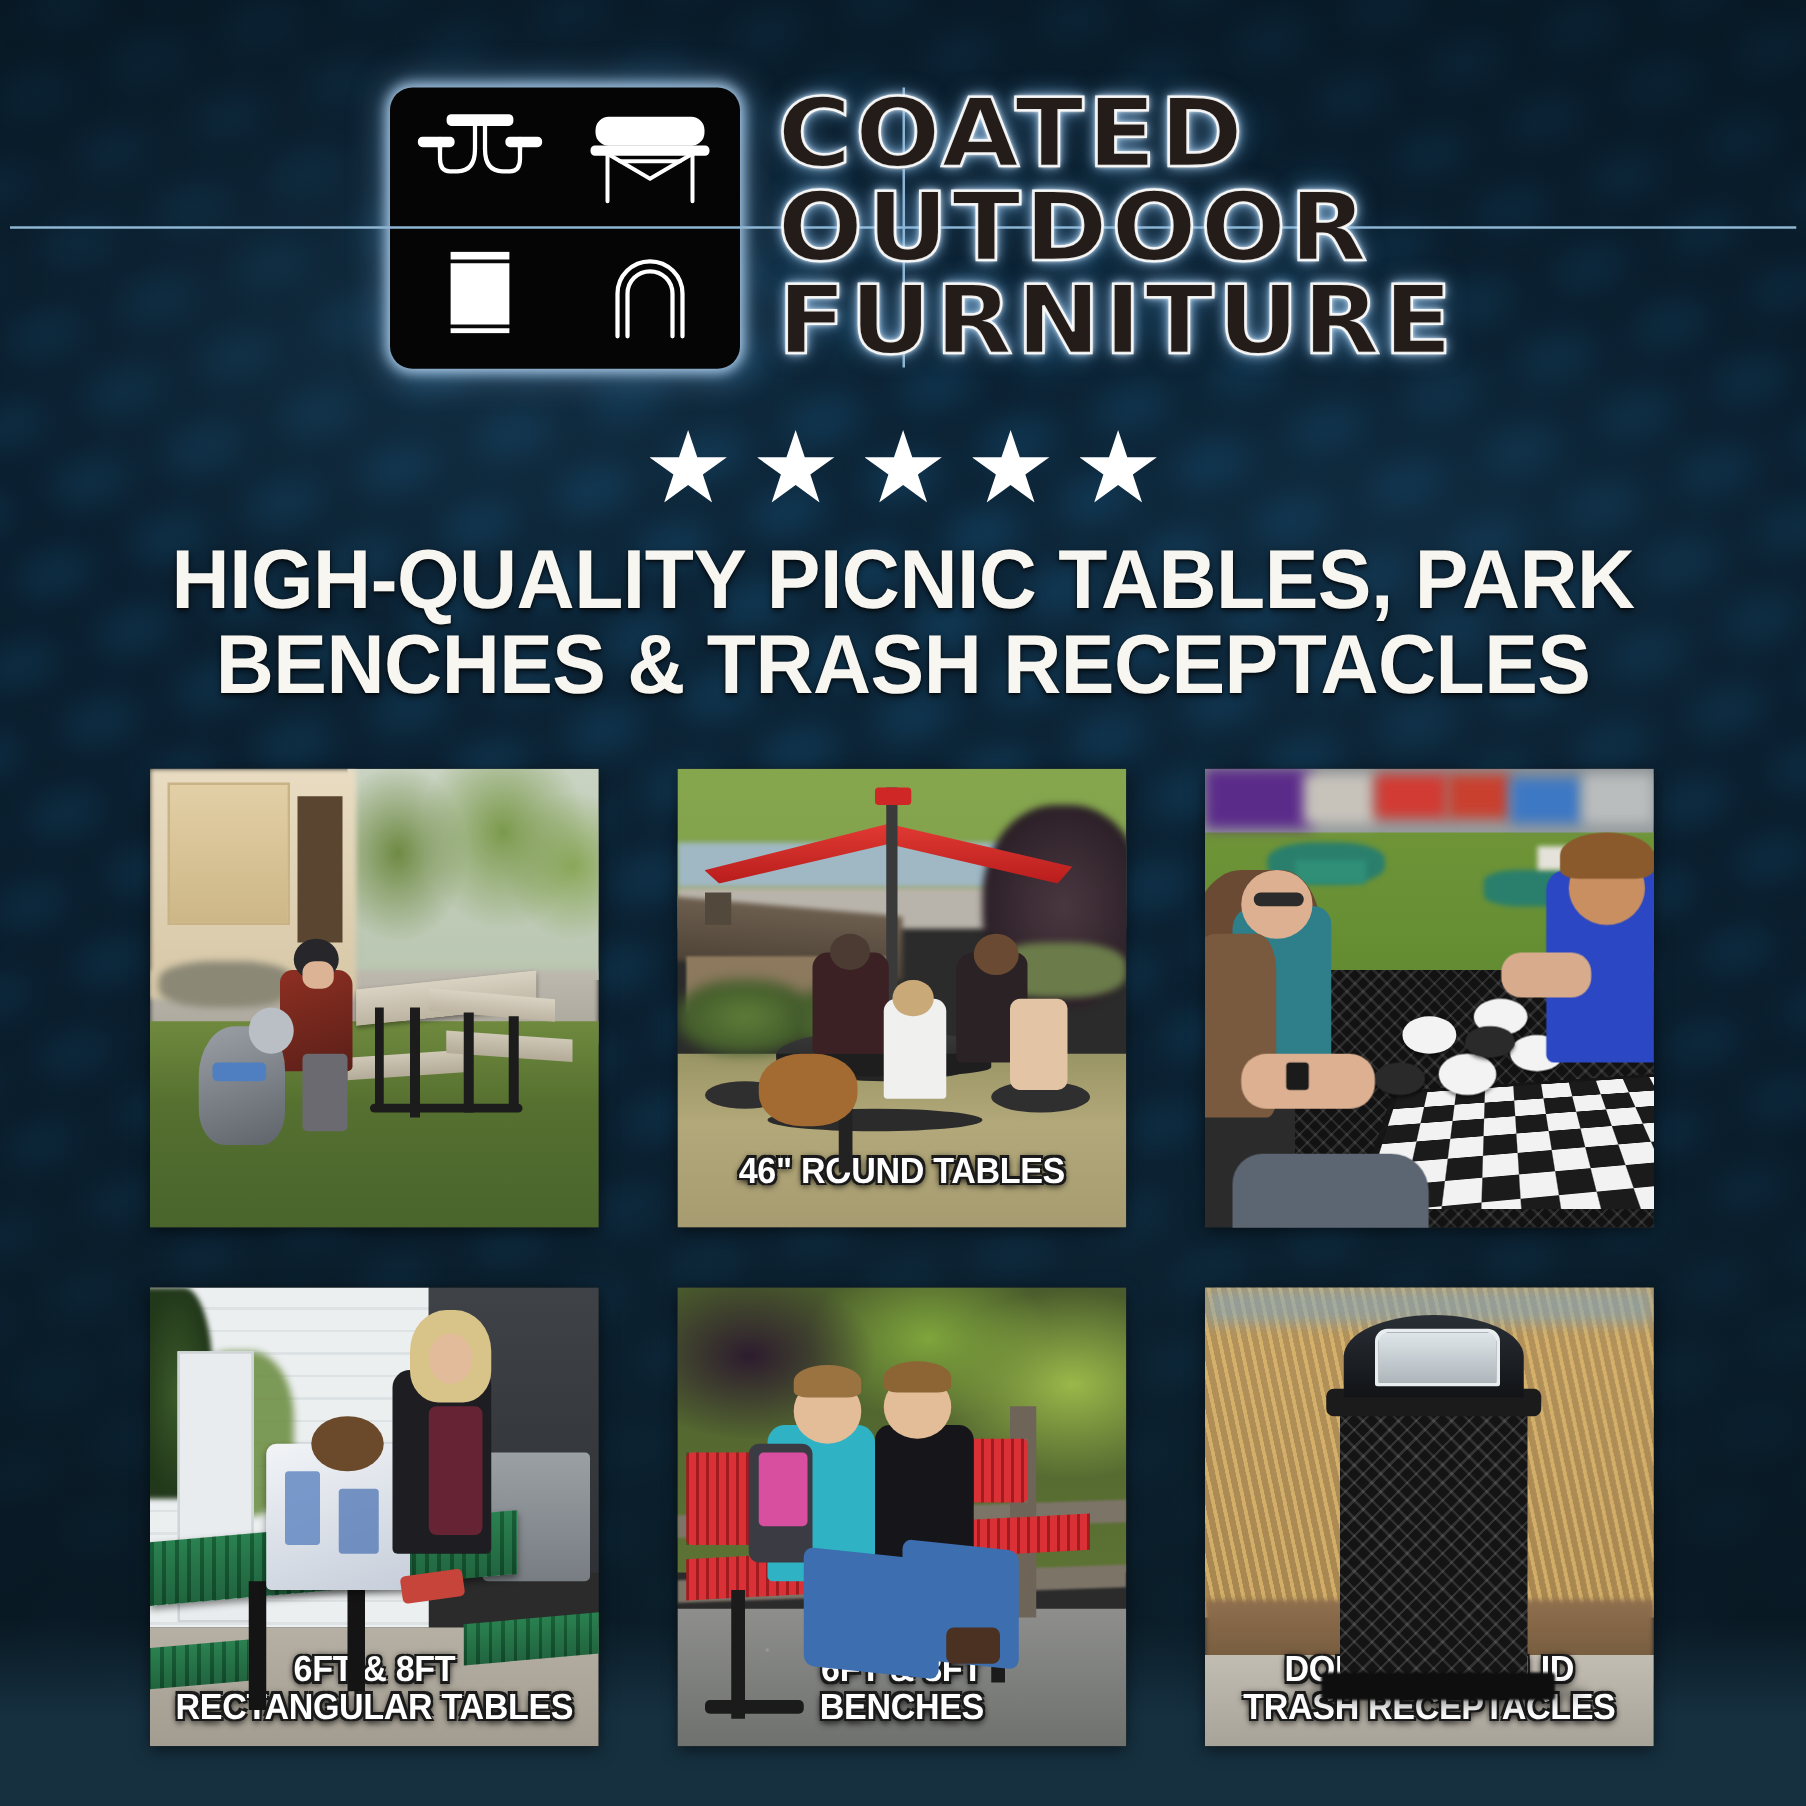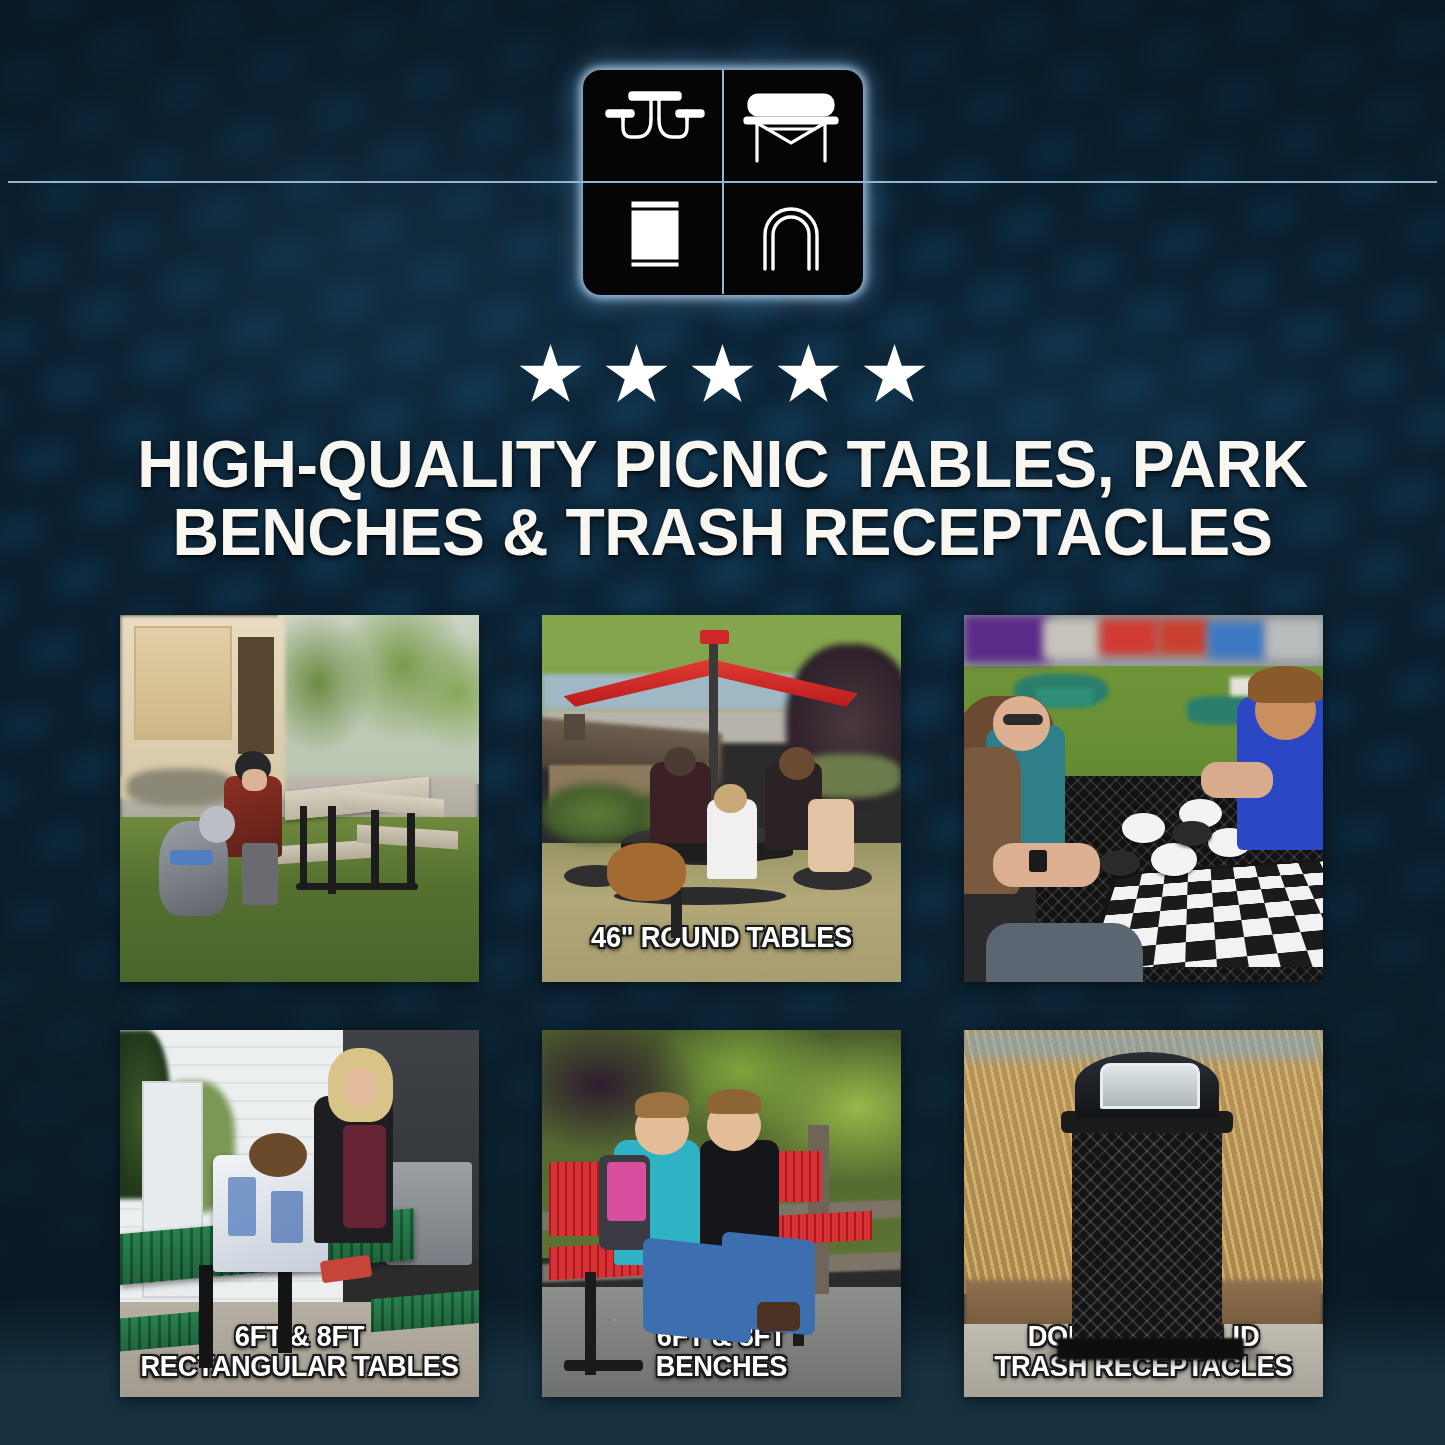--- a/index.html
+++ b/index.html
@@ -307,20 +307,25 @@
         <g stroke="#fff" stroke-width="3.4" fill="none" stroke-linecap="round">
           <path d="M28 76 V42 a26 26 0 0 1 52 0 V76"></path>
           <path d="M36 76 V42 a18 18 0 0 1 36 0 V76"></path>
         </g>
       </svg>
     </div>
     <div class="vline"></div>
     <div class="hline"></div>
   </div>
 
+  <div id="logo-words">
+    <div class="logo-line l1">COATED</div>
+    <div class="logo-line l2">OUTDOOR</div>
+    <div class="logo-line l3">FURNITURE</div>
+  </div>
 </div>
 
 <div id="stars">
   <div class="star"></div>
   <div class="star"></div>
   <div class="star"></div>
   <div class="star"></div>
   <div class="star"></div>
 </div>
 

